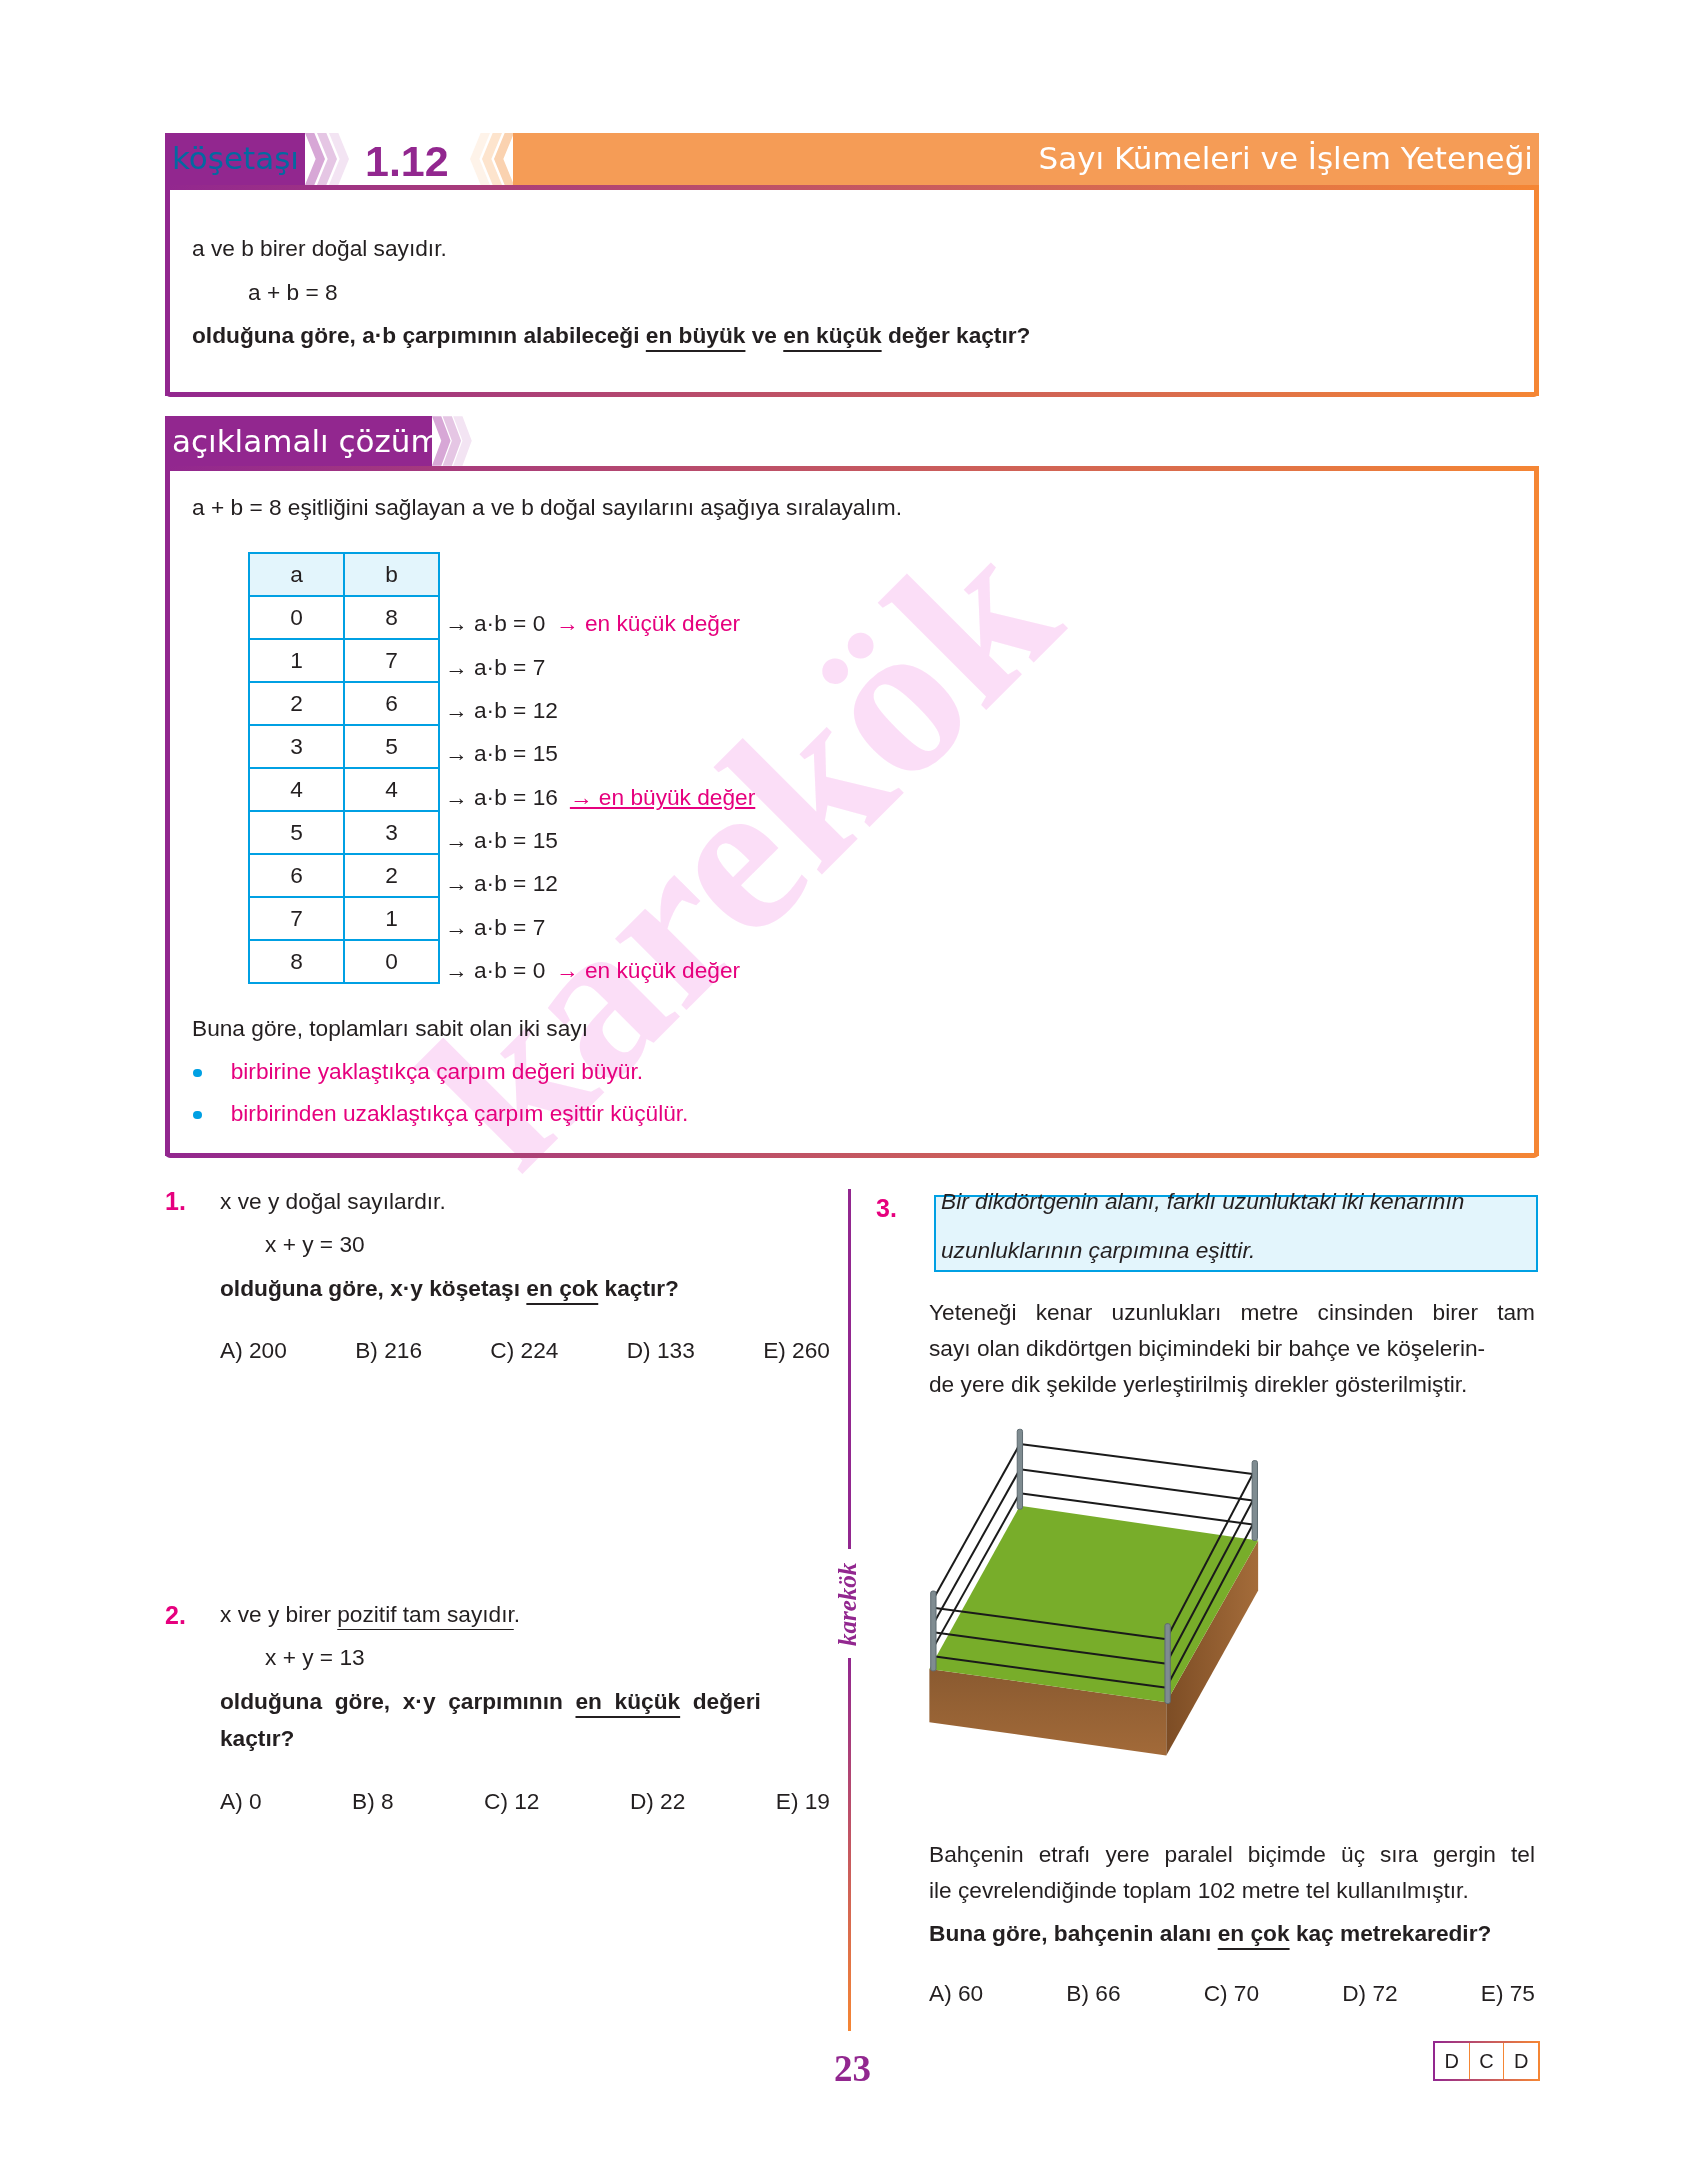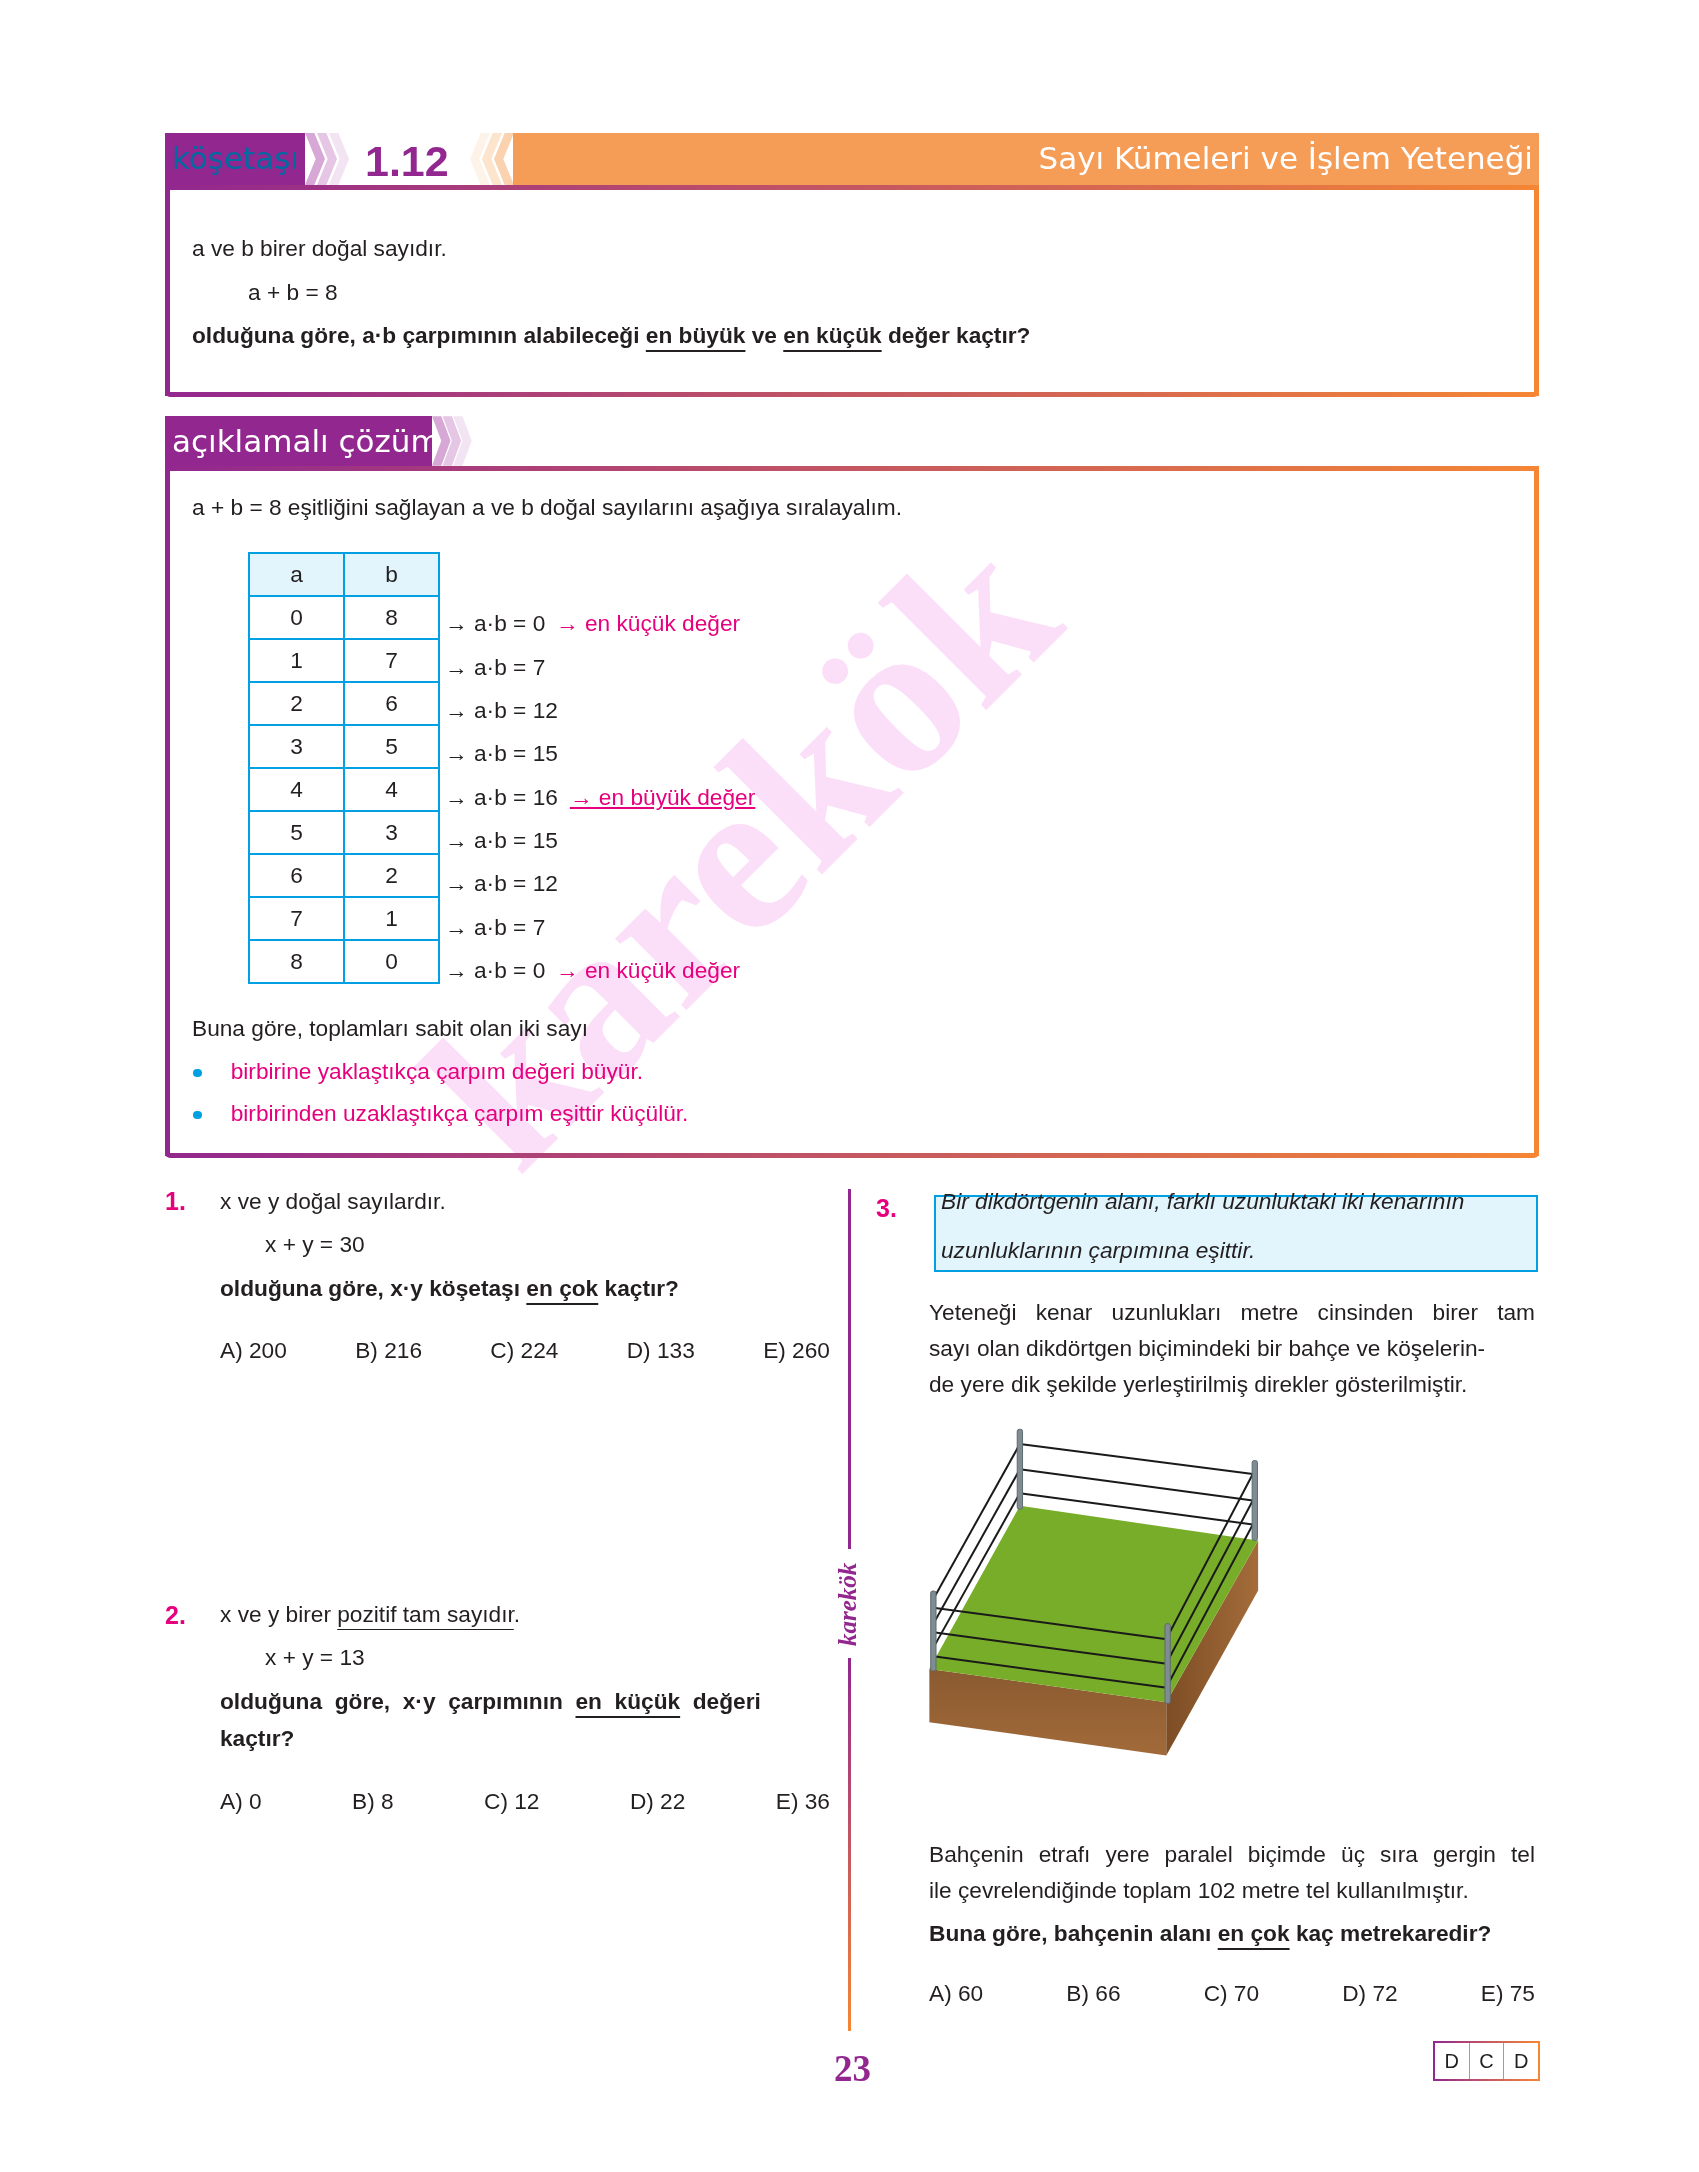--- a/index.html
+++ b/index.html
@@ -174,21 +174,21 @@
 <div class="abs qnum" style="left:165px;top:1601px">2.</div>
 <div class="abs txt" style="left:220px;top:1603px"><span>x ve y birer </span><span class="ul" style="text-decoration-thickness:1.3px">pozitif tam sayıdır</span><span>.</span></div>
 <div class="abs txt" style="left:265px;top:1646px">x + y = 13</div>
 <div class="abs txt bold" style="left:220px;top:1690px"><span style="white-space:pre">olduğuna  göre,  x·y  çarpımının  </span><span class="ul" style="white-space:pre">en  küçük</span><span style="white-space:pre">  değeri</span></div>
 <div class="abs txt bold" style="left:220px;top:1727px">kaçtır?</div>
 <div class="abs txt" style="left:220px;top:1790px;width:610px;display:flex;justify-content:space-between">
   <span>A) 0</span>
   <span>B) 8</span>
   <span>C) 12</span>
   <span>D) 22</span>
-  <span>E) 36</span>
+  <span>E) 19</span>
 </div>
 
 <div class="abs qnum" style="left:876px;top:1194px">3.</div>
 <div class="abs infobox"></div>
 <div class="abs txt" style="left:941px;top:1190px;font-style:italic">Bir dikdörtgenin alanı, farklı uzunluktaki iki kenarının</div>
 <div class="abs txt" style="left:941px;top:1239px;font-style:italic">uzunluklarının çarpımına eşittir.</div>
 
 <div class="abs txt" style="left:929px;top:1301px;width:606px;text-align:justify;text-align-last:justify">Yeteneği kenar uzunlukları metre cinsinden birer tam</div>
 <div class="abs txt" style="left:929px;top:1337px">sayı olan dikdörtgen biçimindeki bir bahçe ve köşelerin-</div>
 <div class="abs txt" style="left:929px;top:1373px">de yere dik şekilde yerleştirilmiş direkler gösterilmiştir.</div>

